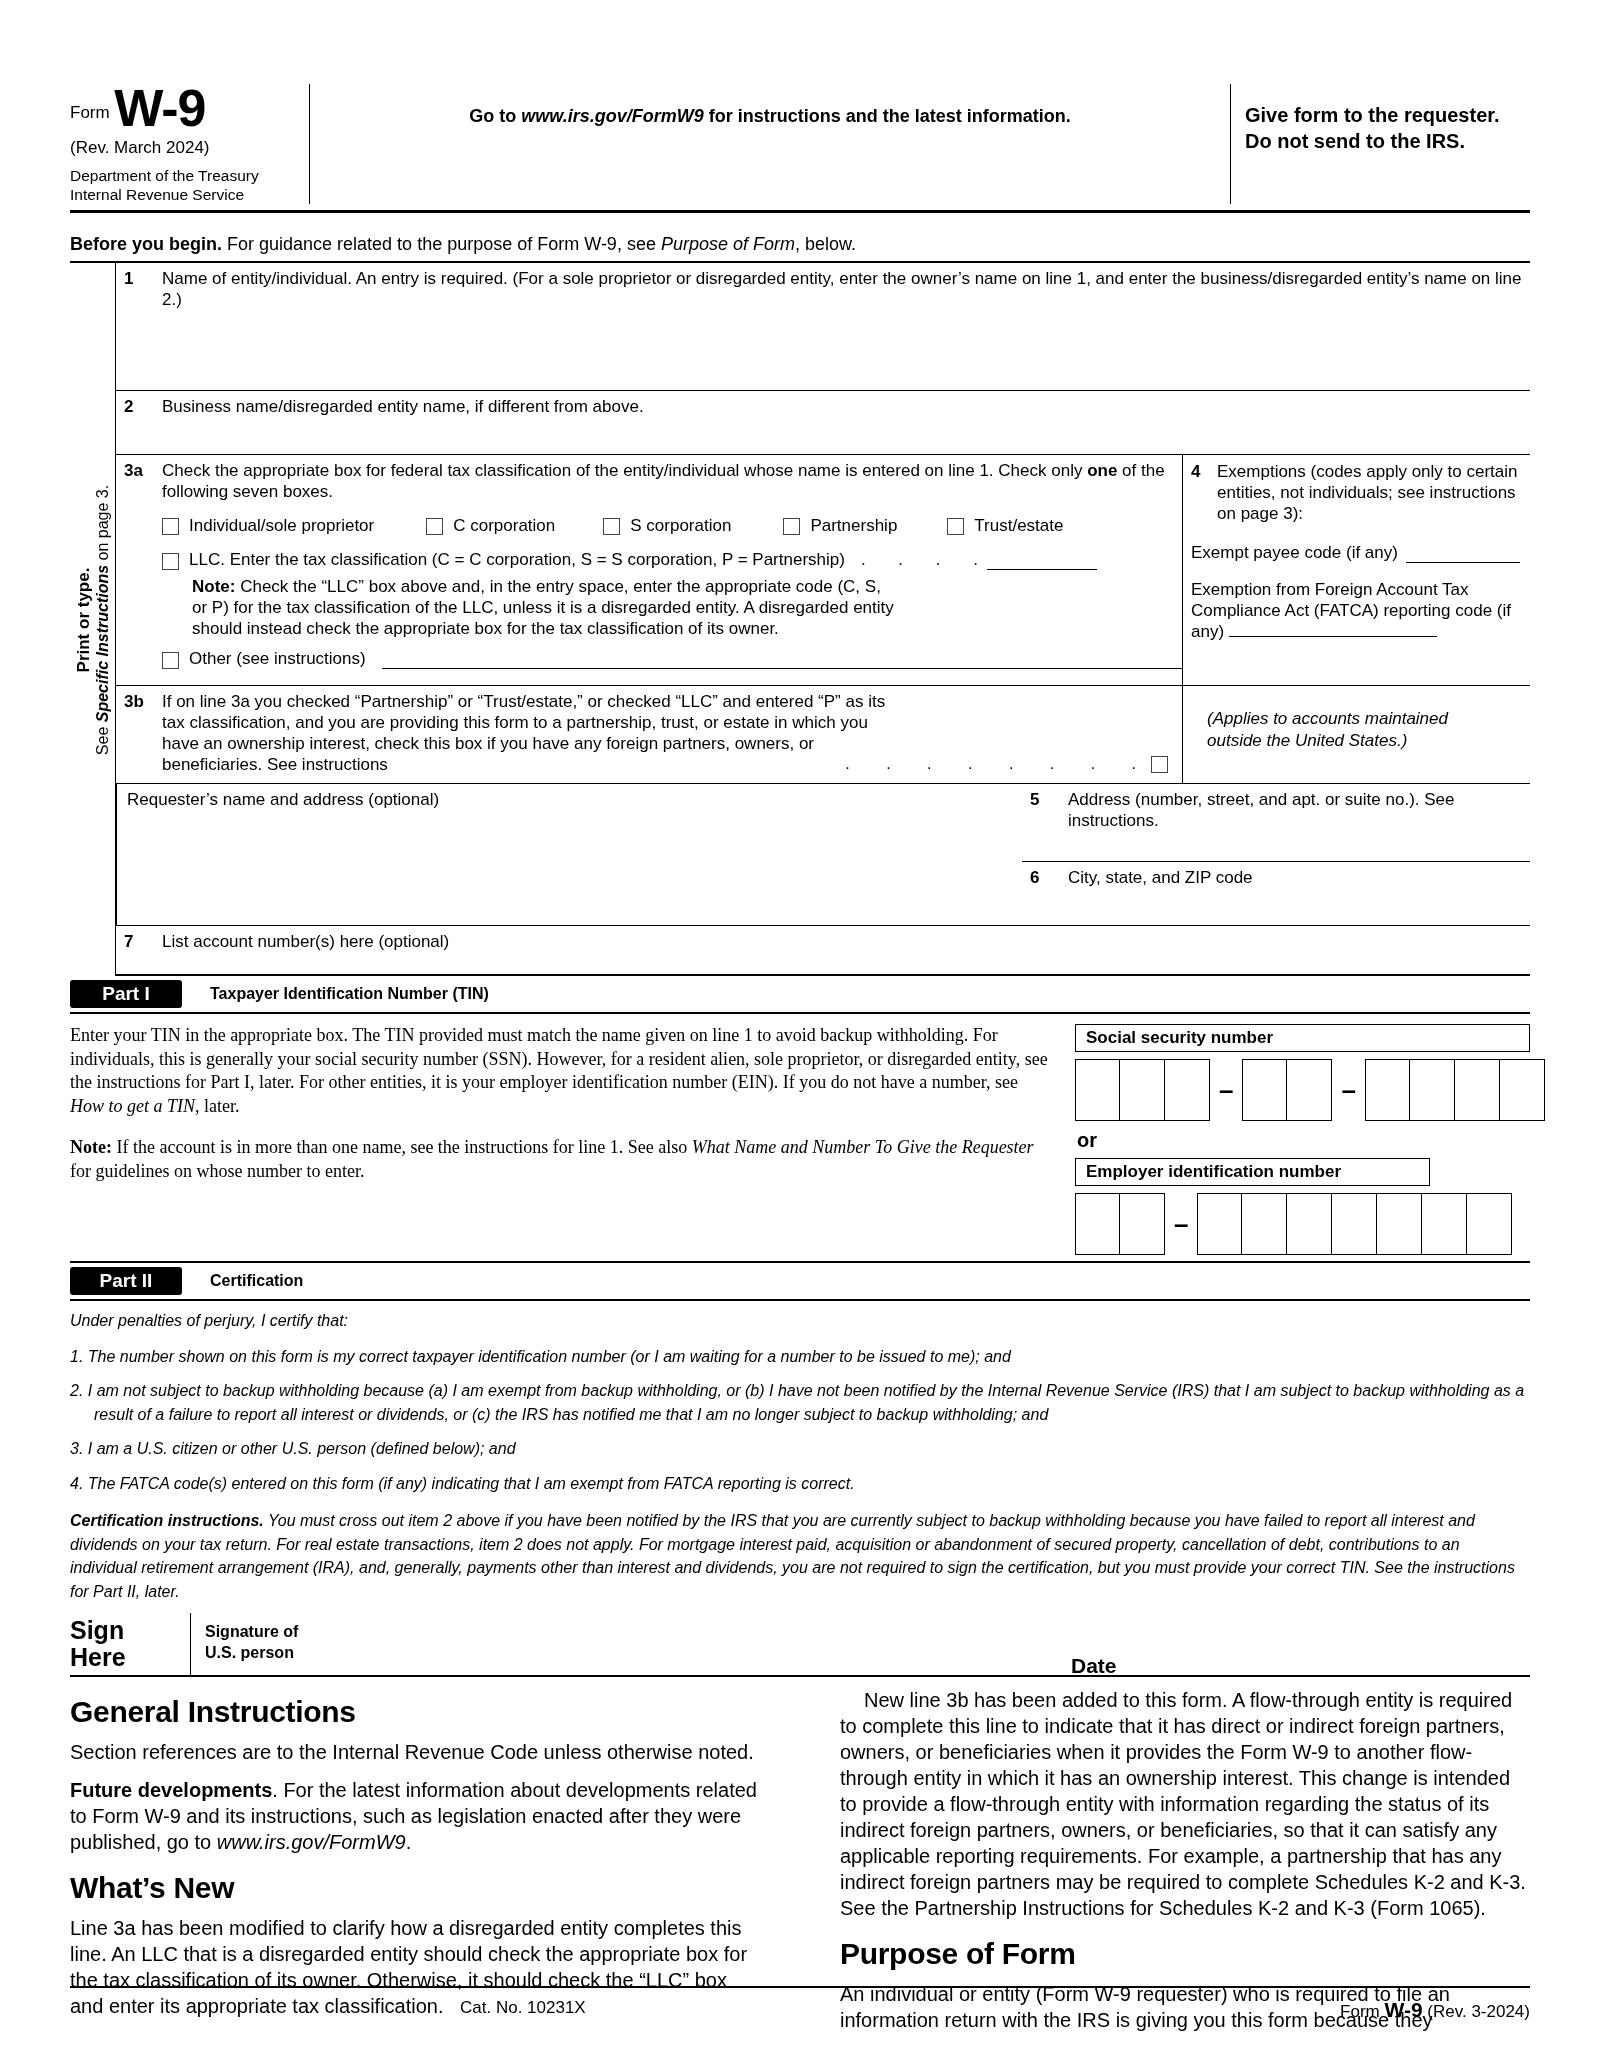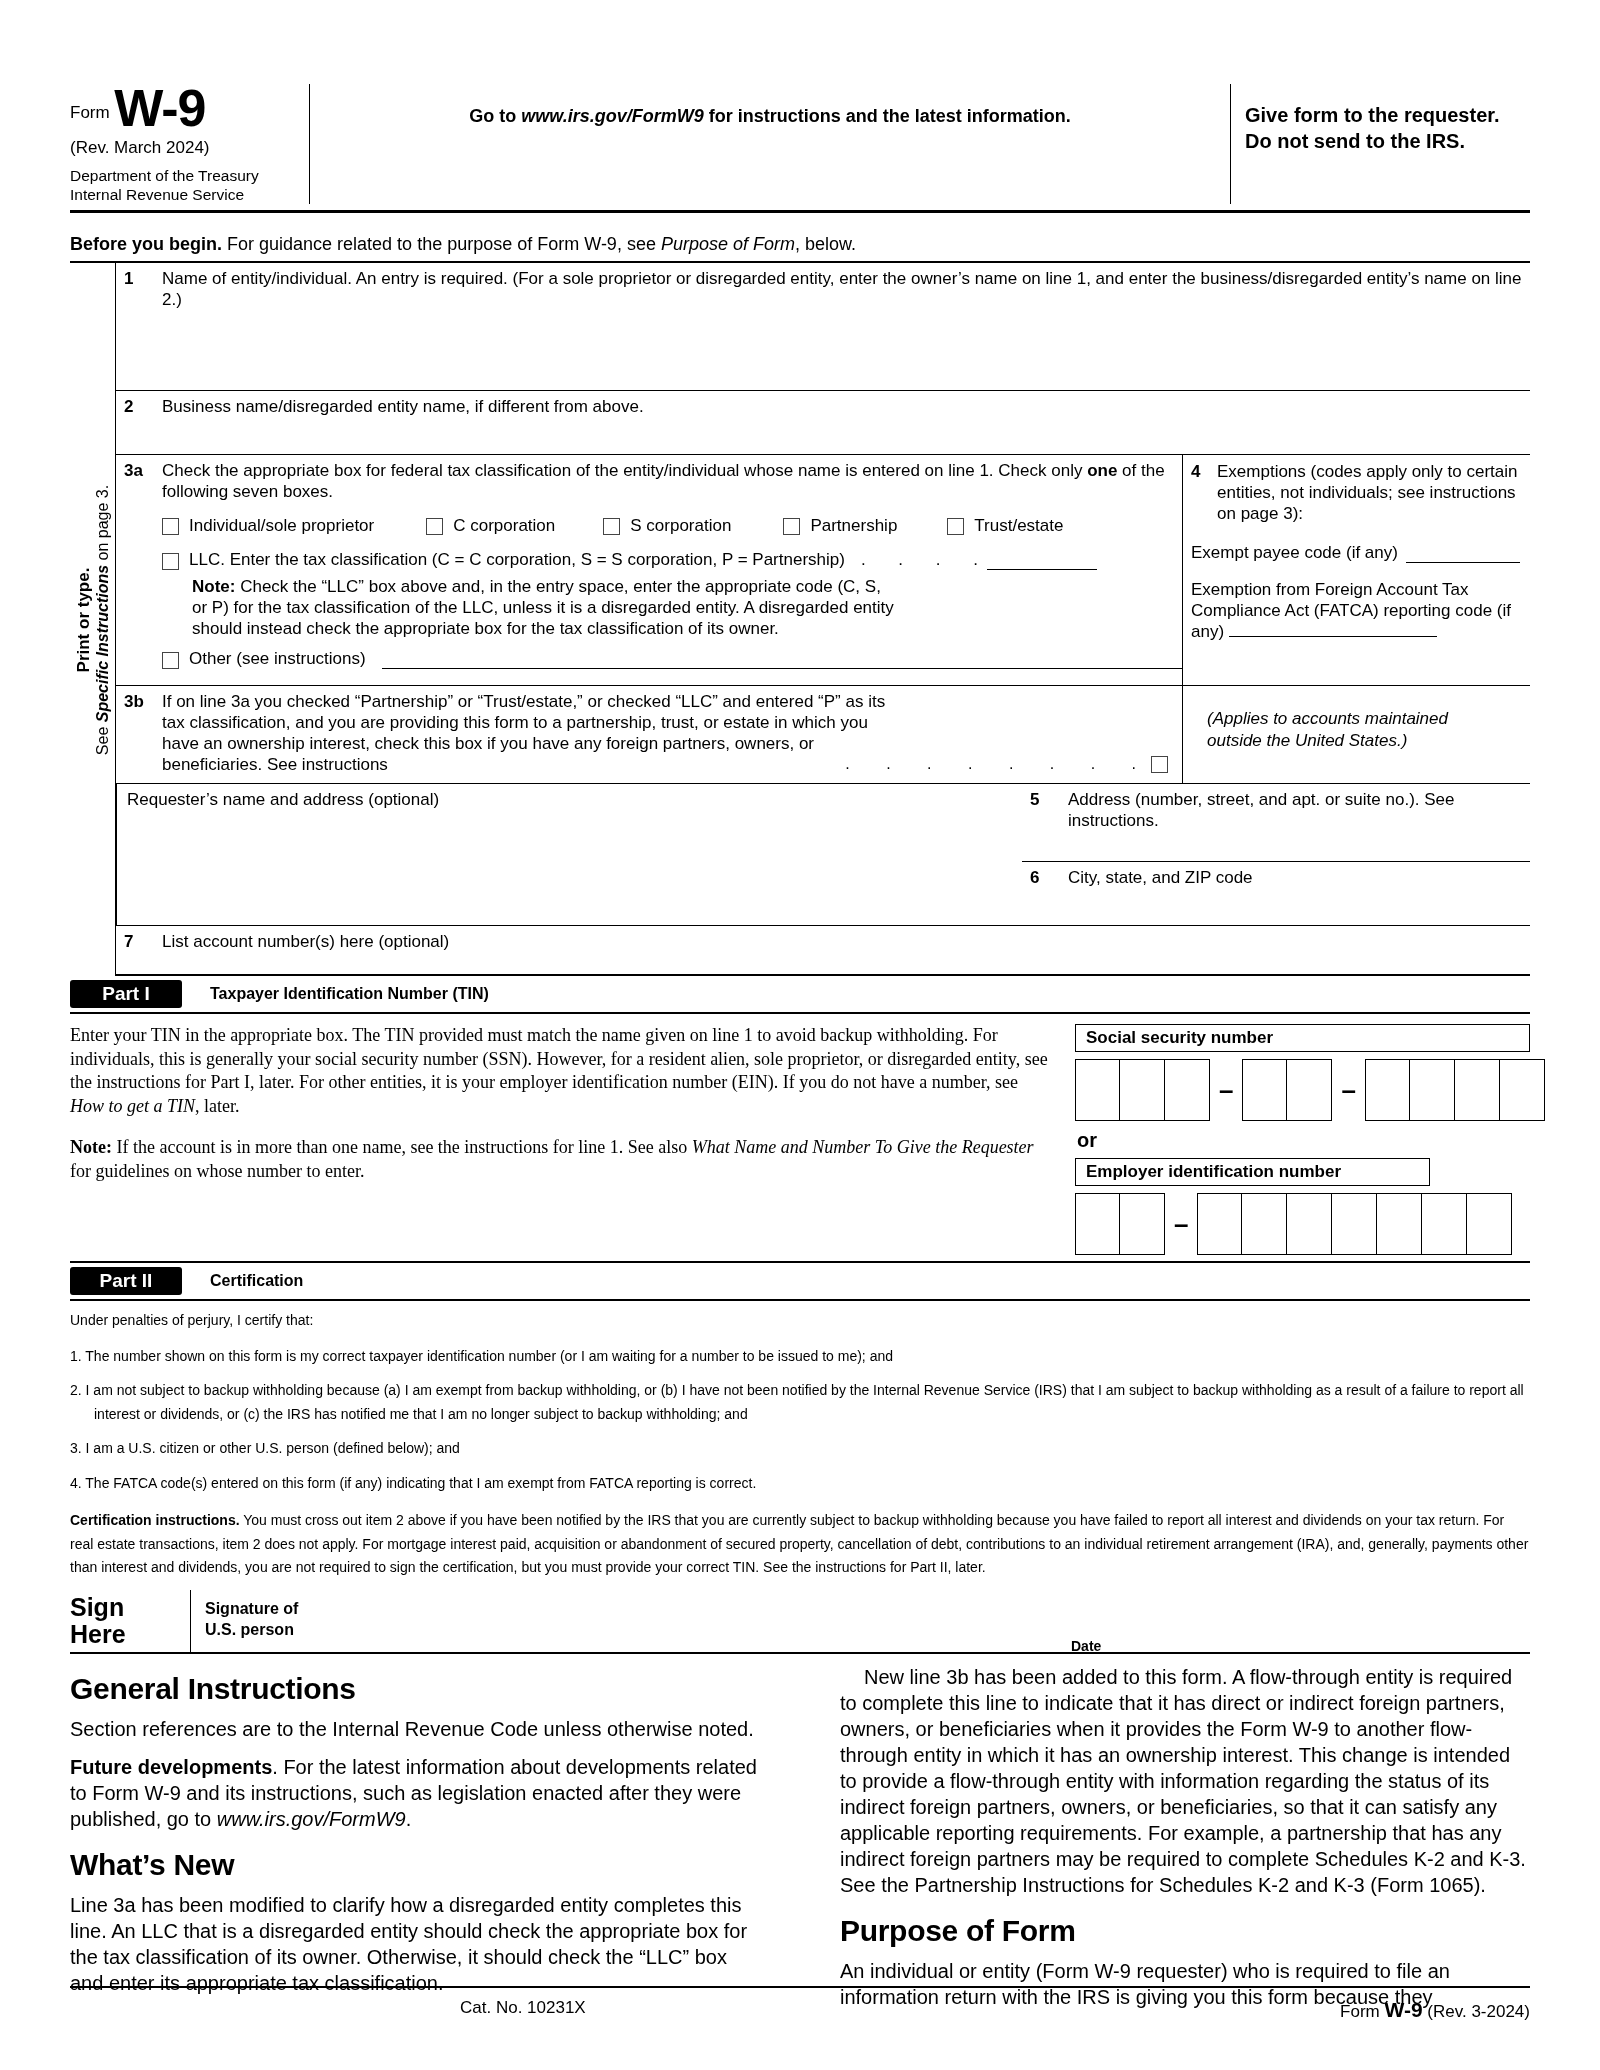--- a/index.html
+++ b/index.html
@@ -84,31 +84,31 @@
   .tinlabelbox { border:1.5px solid #000; font-weight:bold; font-size:17px; padding:3px 10px; }
   .ssnlabel { width:100%; }
   .einlabel { width:78%; }
   .digitrow { display:flex; align-items:center; margin-top:7px; }
   .dgroup { display:flex; }
   .dcell { width:45px; height:62px; border:1.8px solid #000; background:#fff; }
   .dcell + .dcell { border-left:none; }
   .ddash { font-size:26px; font-weight:bold; margin:0 9px; }
   .orlbl { font-weight:bold; font-size:20px; margin:8px 0 6px 2px; }
   
-  .p2body { font-size:14px; line-height:23.5px; padding:8px 0 10px 0; }
+  .p2body { font-size:16px; line-height:23.5px; padding:8px 0 10px 0;font-style:italic; }
   .p2intro { margin-bottom:12px; }
   .p2item { padding-left:24px; text-indent:-24px; margin-bottom:11px; }
   .certp { margin-top:14px; }
   .certp .nb { font-weight:bold; }
   
   .signrow { display:grid; grid-template-columns:120px 1fr; border-bottom:2.5px solid #000; height:64px; }
   .signhere { font-size:25px; font-weight:bold; line-height:27px; padding-top:4px; }
   .sigcell { border-left:1.5px solid #000; padding:8px 0 0 14px; position:relative; }
   .siglabel { font-weight:bold; font-size:16px; line-height:21px; }
-  .datelbl { position:absolute; left:880px; top:48px; font-weight:bold; font-size:14px; }
+  .datelbl { position:absolute; left:880px; top:41px; font-weight:bold; font-size:21px; }
   
   .instr { display:grid; grid-template-columns:1fr 1fr; column-gap:80px; margin-top:10px; font-size:20px; line-height:26px; }
   .instr h2 { font-size:30px; line-height:34px; margin:16px 0 10px 0; letter-spacing:-0.3px; }
   .instr h2.first { margin-top:8px; }
   .instr p { margin-bottom:12px; }
   .instr .nb { font-weight:bold; }
   .instr .it { font-style:italic; }
   .indent1 { text-indent:24px; }
   
   .footer { position:absolute; left:70px; right:70px; top:1986px; border-top:2px solid #000; padding-top:10px; display:flex; font-size:17px; }

